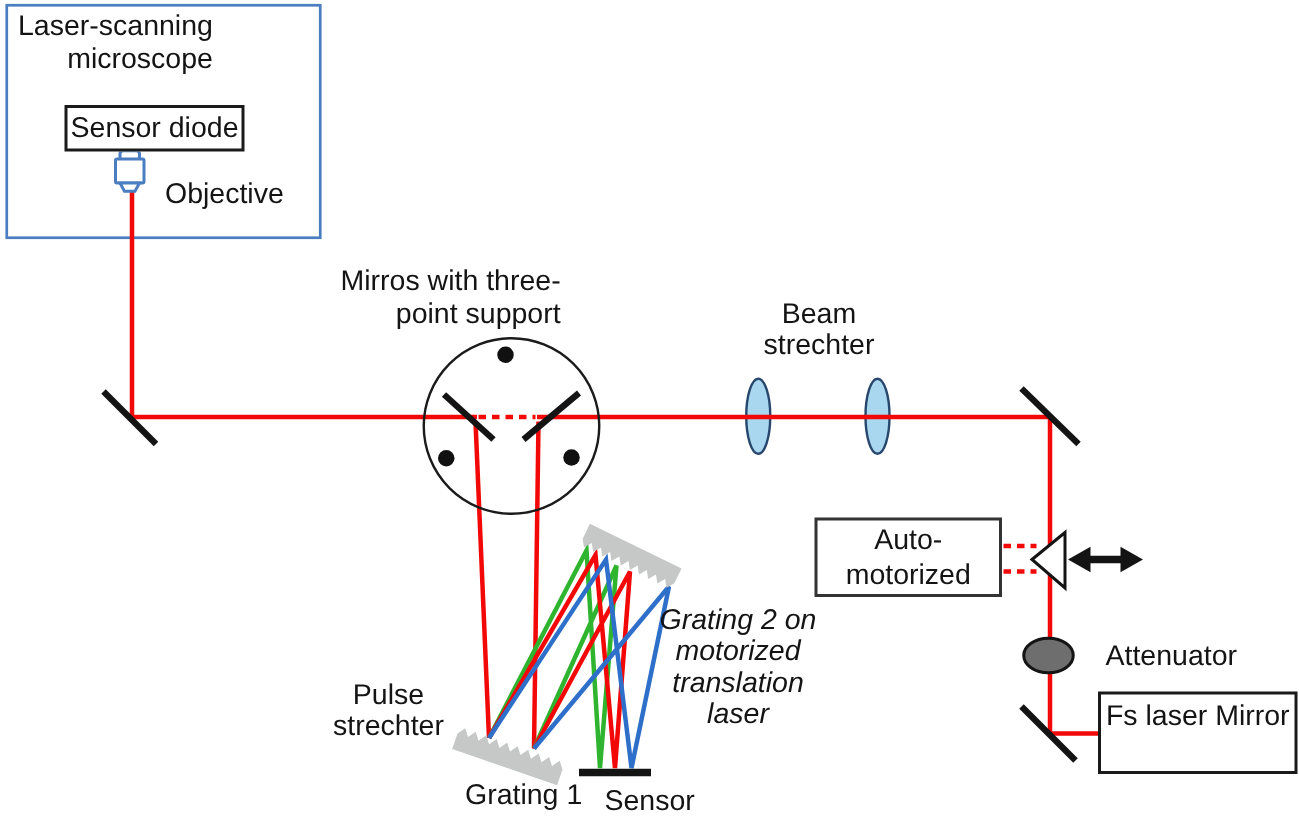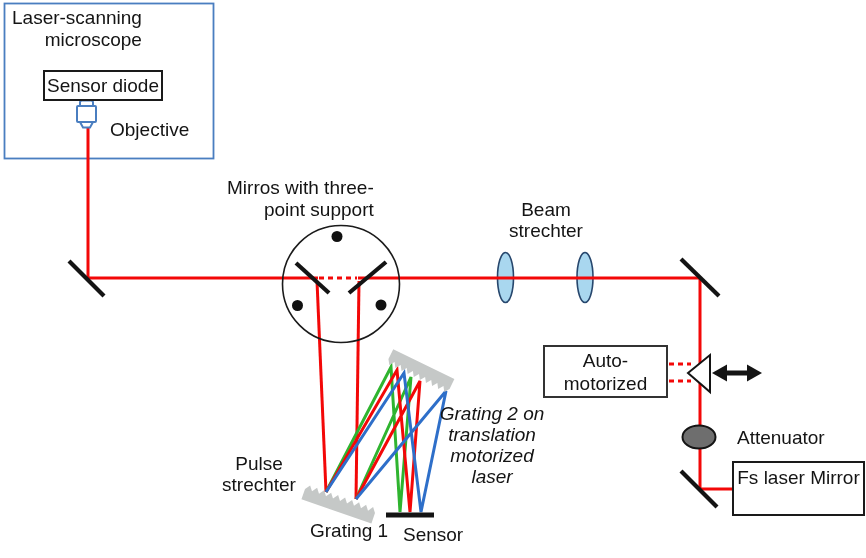--- a/index.html
+++ b/index.html
@@ -125,22 +125,22 @@
     <span class="line">Pulse</span>
     <span class="line">strechter</span>
   </div>
 
   <div class="lbl" style="left:279px;top:520px;margin-left:31px;">
     <span>Grating 1</span>
   </div>
 
   <div class="lbl center" style="left:436px;top:403px;width:112px;font-style:italic;">
     <span class="line">Grating 2 on</span>
+    <span class="line">motorized</span>
     <span class="line">translation</span>
-    <span class="line">motorized</span>
     <span class="line">laser</span>
   </div>
 
   <div class="lbl" style="left:403px;top:524px;">
     <span>Sensor</span>
   </div>
 
 </div>
 
 </body></html>

